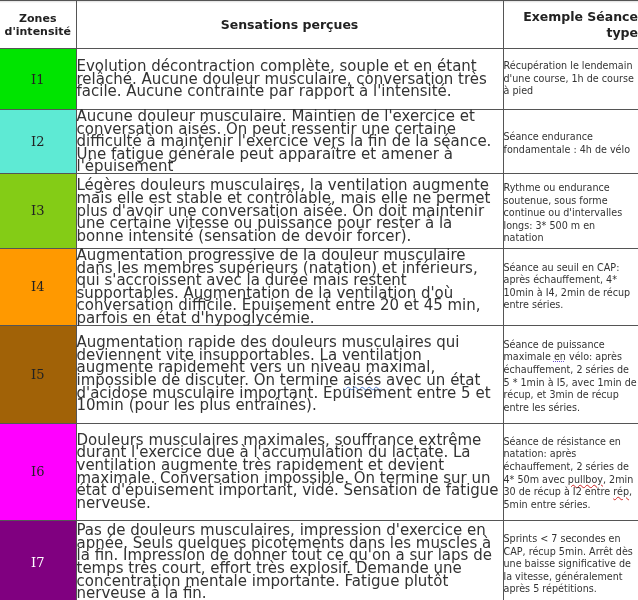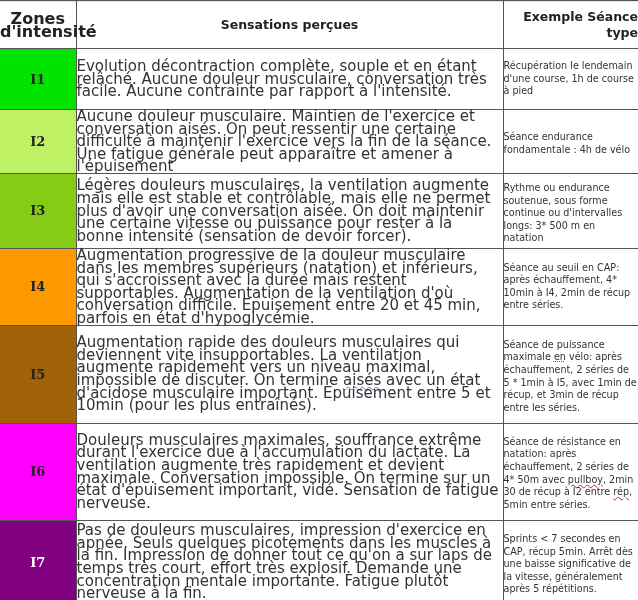--- a/index.html
+++ b/index.html
@@ -16,27 +16,27 @@
   table.zones td, table.zones th {
     border: 1.5px solid #555;
     padding: 0;
     vertical-align: middle;
   }
   table.zones tr > *:first-child { border-left: none; }
   table.zones tr > *:last-child { border-right: none; }
   col.c1 { width: 76px; }
   col.c2 { width: 427px; }
   col.c3 { width: 135px; }
-  th.h-zone { font-size: 16px; font-weight: bold; text-align: center; line-height: 13px; height: 47px; border-top: none; }
+  th.h-zone { font-size: 11px; font-weight: bold; text-align: center; line-height: 13px; height: 47px; border-top: none; }
   th.h-sens { font-size: 12.5px; font-weight: bold; text-align: center; border-top: none; }
   th.h-ex   { font-size: 12.5px; font-weight: bold; text-align: right; line-height: 16px; border-top: none; }
   td.zone-cell {
     text-align: center;
     font-family: "DejaVu Serif", serif;
-    font-weight: bold;
+    font-weight: normal;
     font-size: 13px;
   }
   td.desc { font-size: 15px; line-height: 12.6px; padding: 0 6px 0 7px; color: #333; }
   td.ex { font-size: 9.6px; line-height: 12.6px; padding: 2px 4px 2px 6px; color: #333; vertical-align: top; }
   .wavy-blue { text-decoration: underline wavy #4a7bd0; text-decoration-thickness: 1px; }
   .wavy-red { text-decoration: underline wavy #d02020; text-decoration-thickness: 1px; }
   .wavy-purple { text-decoration: underline dotted #6a4ad0; }
 </style>
 </head>
 <body>
@@ -56,21 +56,21 @@
     <th class="h-ex"><span>Exemple Séance type</span></th>
   </tr>
 
   <tr style="height:61px">
     <td class="zone-cell" style="background:#00e400"><span>I1</span></td>
     <td class="desc">Evolution  décontraction complète, souple et en étant relâché.  Aucune douleur musculaire, conversation très facile. Aucune contrainte par rapport à l'intensité.</td>
     <td class="ex">Récupération le lendemain d'une course, 1h de course à pied</td>
   </tr>
 
   <tr style="height:63px">
-    <td class="zone-cell" style="background:#bef264"><span>I2</span></td>
+    <td class="zone-cell" style="background:#5eead4"><span>I2</span></td>
     <td class="desc">Aucune douleur musculaire. Maintien de l'exercice et conversation aisés. On peut ressentir une certaine difficulté à maintenir l'exercice vers la fin de la séance. Une fatigue générale peut apparaître et amener à l'épuisement</td>
     <td class="ex" style="padding-top:5px">Séance endurance fondamentale : 4h de vélo</td>
   </tr>
 
   <tr style="height:75px">
     <td class="zone-cell" style="background:#84cc16"><span>I3</span></td>
     <td class="desc">Légères douleurs musculaires, la ventilation augmente mais elle est stable et contrôlable, mais elle ne permet plus d'avoir une conversation aisée. On doit maintenir une certaine vitesse ou puissance pour rester à la bonne intensité (sensation de devoir forcer).</td>
     <td class="ex" style="padding-top:5px">Rythme ou endurance soutenue, sous forme continue ou d'intervalles longs: 3* 500 m en natation</td>
   </tr>
 

